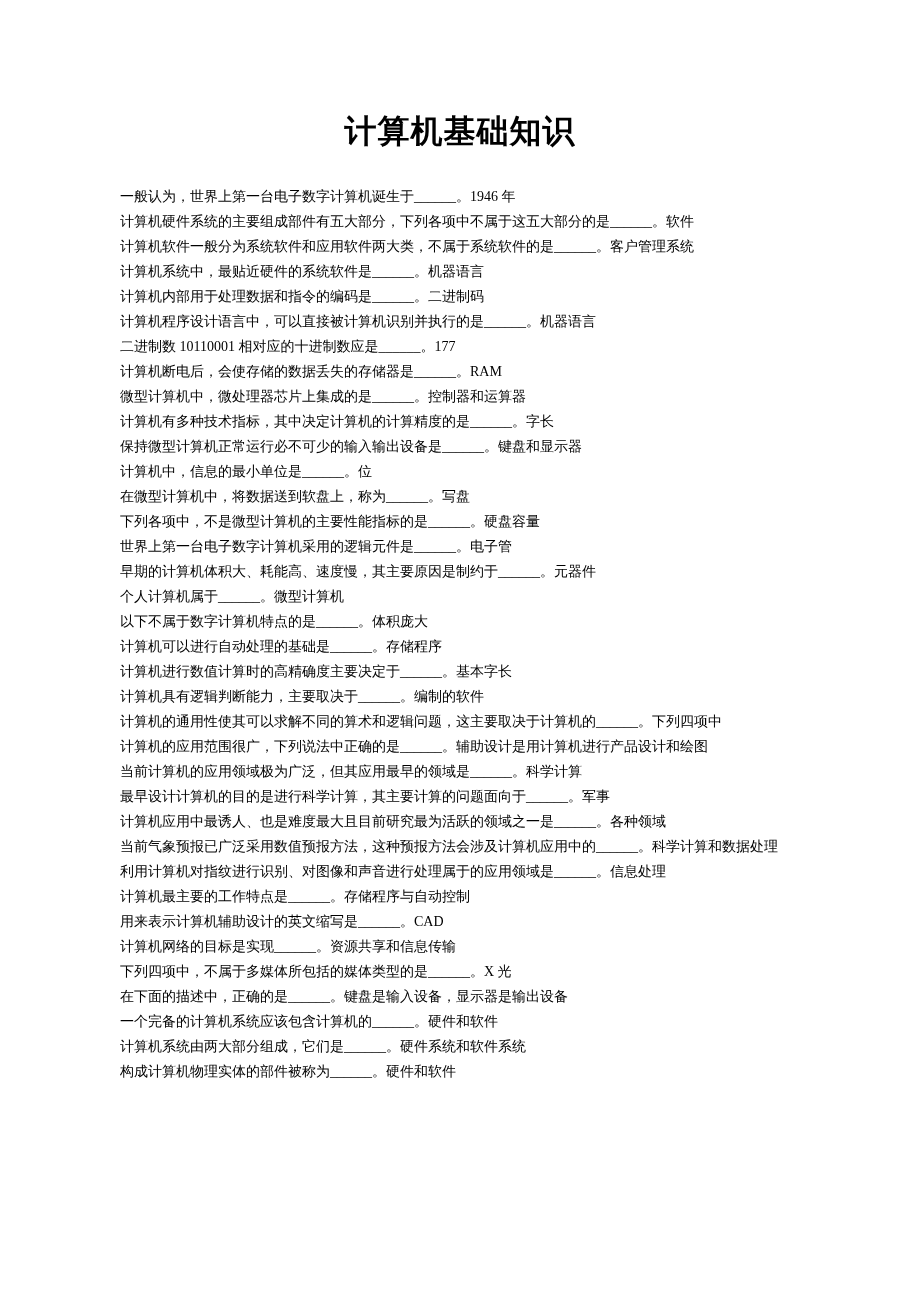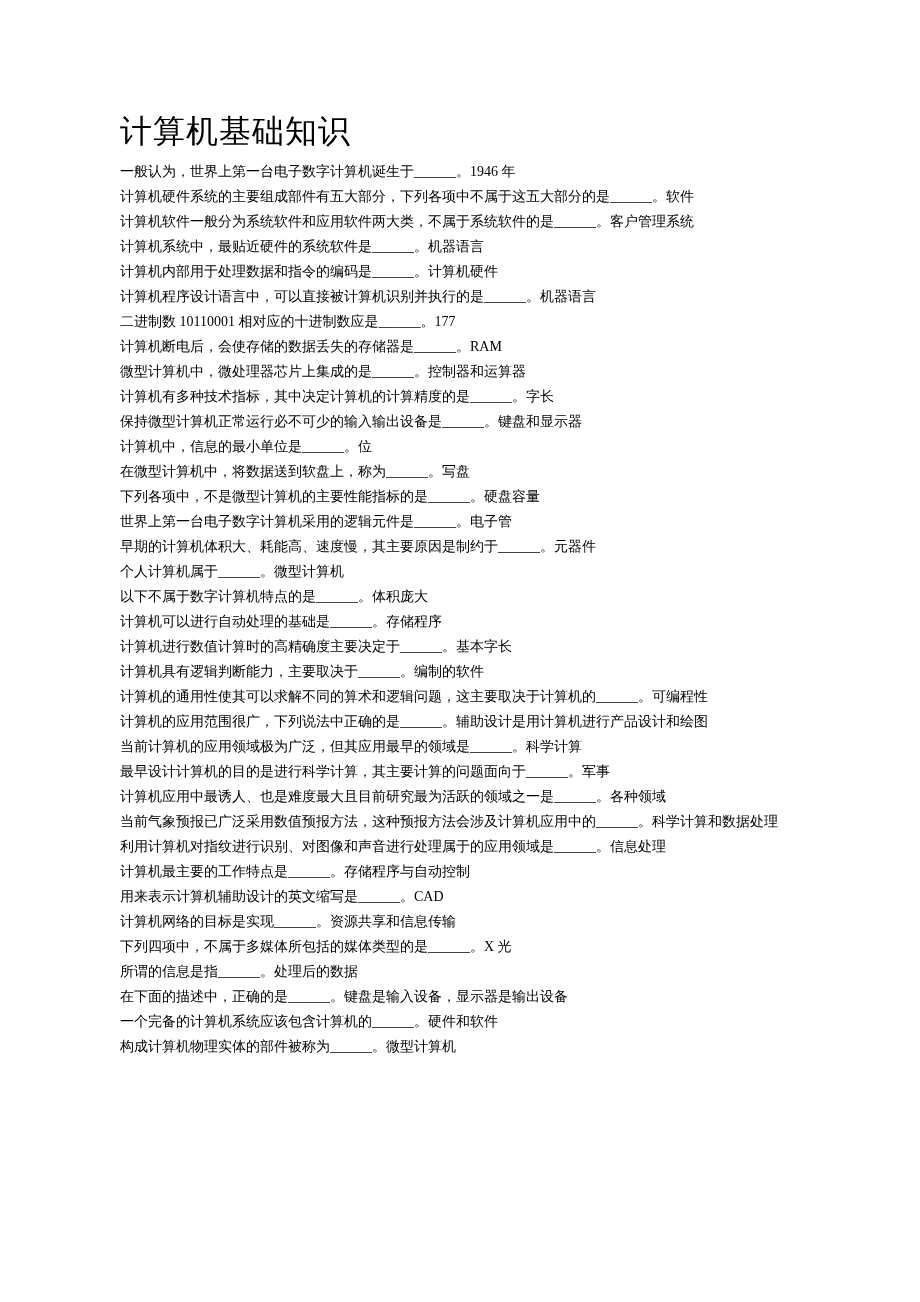--- a/index.html
+++ b/index.html
@@ -8,69 +8,69 @@
     background: #fff;
     font-family: "SimSun", "宋体", serif;
     color: #000;
     width: 920px;
   }
   .page {
     padding: 110px 120px 80px 120px;
     box-sizing: border-box;
   }
   .title {
-    text-align: left;
+    text-align: center;
     font-size: 32px;
-    margin: 0 0 5px 0;
-    font-weight: normal;
+    margin: 0 0 30px 0;
+    font-weight: bold;
     letter-spacing: 1px;
   }
   .line {
     font-size: 14px;
     line-height: 25px;
     white-space: normal;
     word-break: break-all;
   }
 </style>
 </head>
 <body>
 
 <div class="page">
   <h1 class="title">计算机基础知识</h1>
   <div id="lines">
       <div class="line">一般认为，世界上第一台电子数字计算机诞生于______。1946 年</div>
       <div class="line">计算机硬件系统的主要组成部件有五大部分，下列各项中不属于这五大部分的是______。软件</div>
       <div class="line">计算机软件一般分为系统软件和应用软件两大类，不属于系统软件的是______。客户管理系统</div>
       <div class="line">计算机系统中，最贴近硬件的系统软件是______。机器语言</div>
-      <div class="line">计算机内部用于处理数据和指令的编码是______。计算机硬件</div>
+      <div class="line">计算机内部用于处理数据和指令的编码是______。二进制码</div>
       <div class="line">计算机程序设计语言中，可以直接被计算机识别并执行的是______。机器语言</div>
       <div class="line">二进制数 10110001 相对应的十进制数应是______。177</div>
       <div class="line">计算机断电后，会使存储的数据丢失的存储器是______。RAM</div>
       <div class="line">微型计算机中，微处理器芯片上集成的是______。控制器和运算器</div>
       <div class="line">计算机有多种技术指标，其中决定计算机的计算精度的是______。字长</div>
       <div class="line">保持微型计算机正常运行必不可少的输入输出设备是______。键盘和显示器</div>
       <div class="line">计算机中，信息的最小单位是______。位</div>
       <div class="line">在微型计算机中，将数据送到软盘上，称为______。写盘</div>
       <div class="line">下列各项中，不是微型计算机的主要性能指标的是______。硬盘容量</div>
       <div class="line">世界上第一台电子数字计算机采用的逻辑元件是______。电子管</div>
       <div class="line">早期的计算机体积大、耗能高、速度慢，其主要原因是制约于______。元器件</div>
       <div class="line">个人计算机属于______。微型计算机</div>
       <div class="line">以下不属于数字计算机特点的是______。体积庞大</div>
       <div class="line">计算机可以进行自动处理的基础是______。存储程序</div>
       <div class="line">计算机进行数值计算时的高精确度主要决定于______。基本字长</div>
       <div class="line">计算机具有逻辑判断能力，主要取决于______。编制的软件</div>
-      <div class="line">计算机的通用性使其可以求解不同的算术和逻辑问题，这主要取决于计算机的______。可编程性</div>
+      <div class="line">计算机的通用性使其可以求解不同的算术和逻辑问题，这主要取决于计算机的______。下列四项中</div>
       <div class="line">计算机的应用范围很广，下列说法中正确的是______。辅助设计是用计算机进行产品设计和绘图</div>
       <div class="line">当前计算机的应用领域极为广泛，但其应用最早的领域是______。科学计算</div>
       <div class="line">最早设计计算机的目的是进行科学计算，其主要计算的问题面向于______。军事</div>
       <div class="line">计算机应用中最诱人、也是难度最大且目前研究最为活跃的领域之一是______。各种领域</div>
       <div class="line">当前气象预报已广泛采用数值预报方法，这种预报方法会涉及计算机应用中的______。科学计算和数据处理</div>
       <div class="line">利用计算机对指纹进行识别、对图像和声音进行处理属于的应用领域是______。信息处理</div>
       <div class="line">计算机最主要的工作特点是______。存储程序与自动控制</div>
       <div class="line">用来表示计算机辅助设计的英文缩写是______。CAD</div>
       <div class="line">计算机网络的目标是实现______。资源共享和信息传输</div>
       <div class="line">下列四项中，不属于多媒体所包括的媒体类型的是______。X 光</div>
-      <div class="line">所谓的信息是指______。处理后的数据</div>
       <div class="line">在下面的描述中，正确的是______。键盘是输入设备，显示器是输出设备</div>
       <div class="line">一个完备的计算机系统应该包含计算机的______。硬件和软件</div>
-      <div class="line">构成计算机物理实体的部件被称为______。微型计算机</div>
+      <div class="line">计算机系统由两大部分组成，它们是______。硬件系统和软件系统</div>
+      <div class="line">构成计算机物理实体的部件被称为______。硬件和软件</div>
     </div>
 </div>
 
 </body></html>

